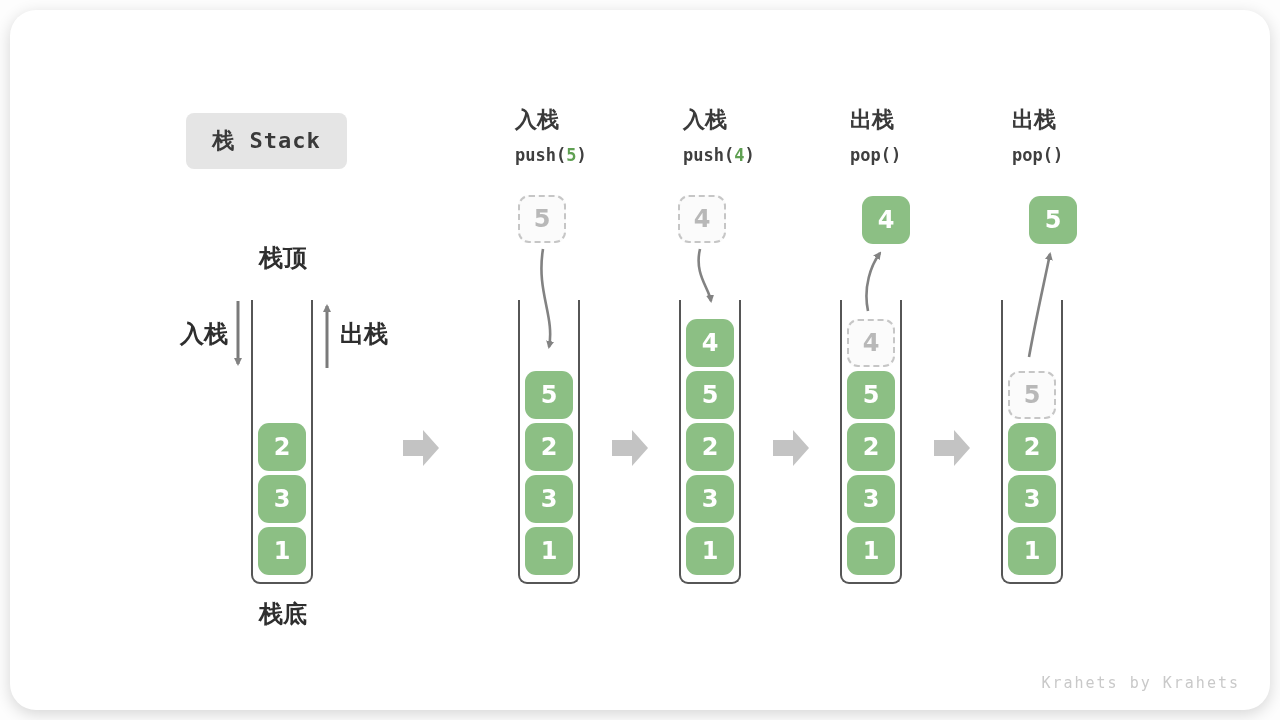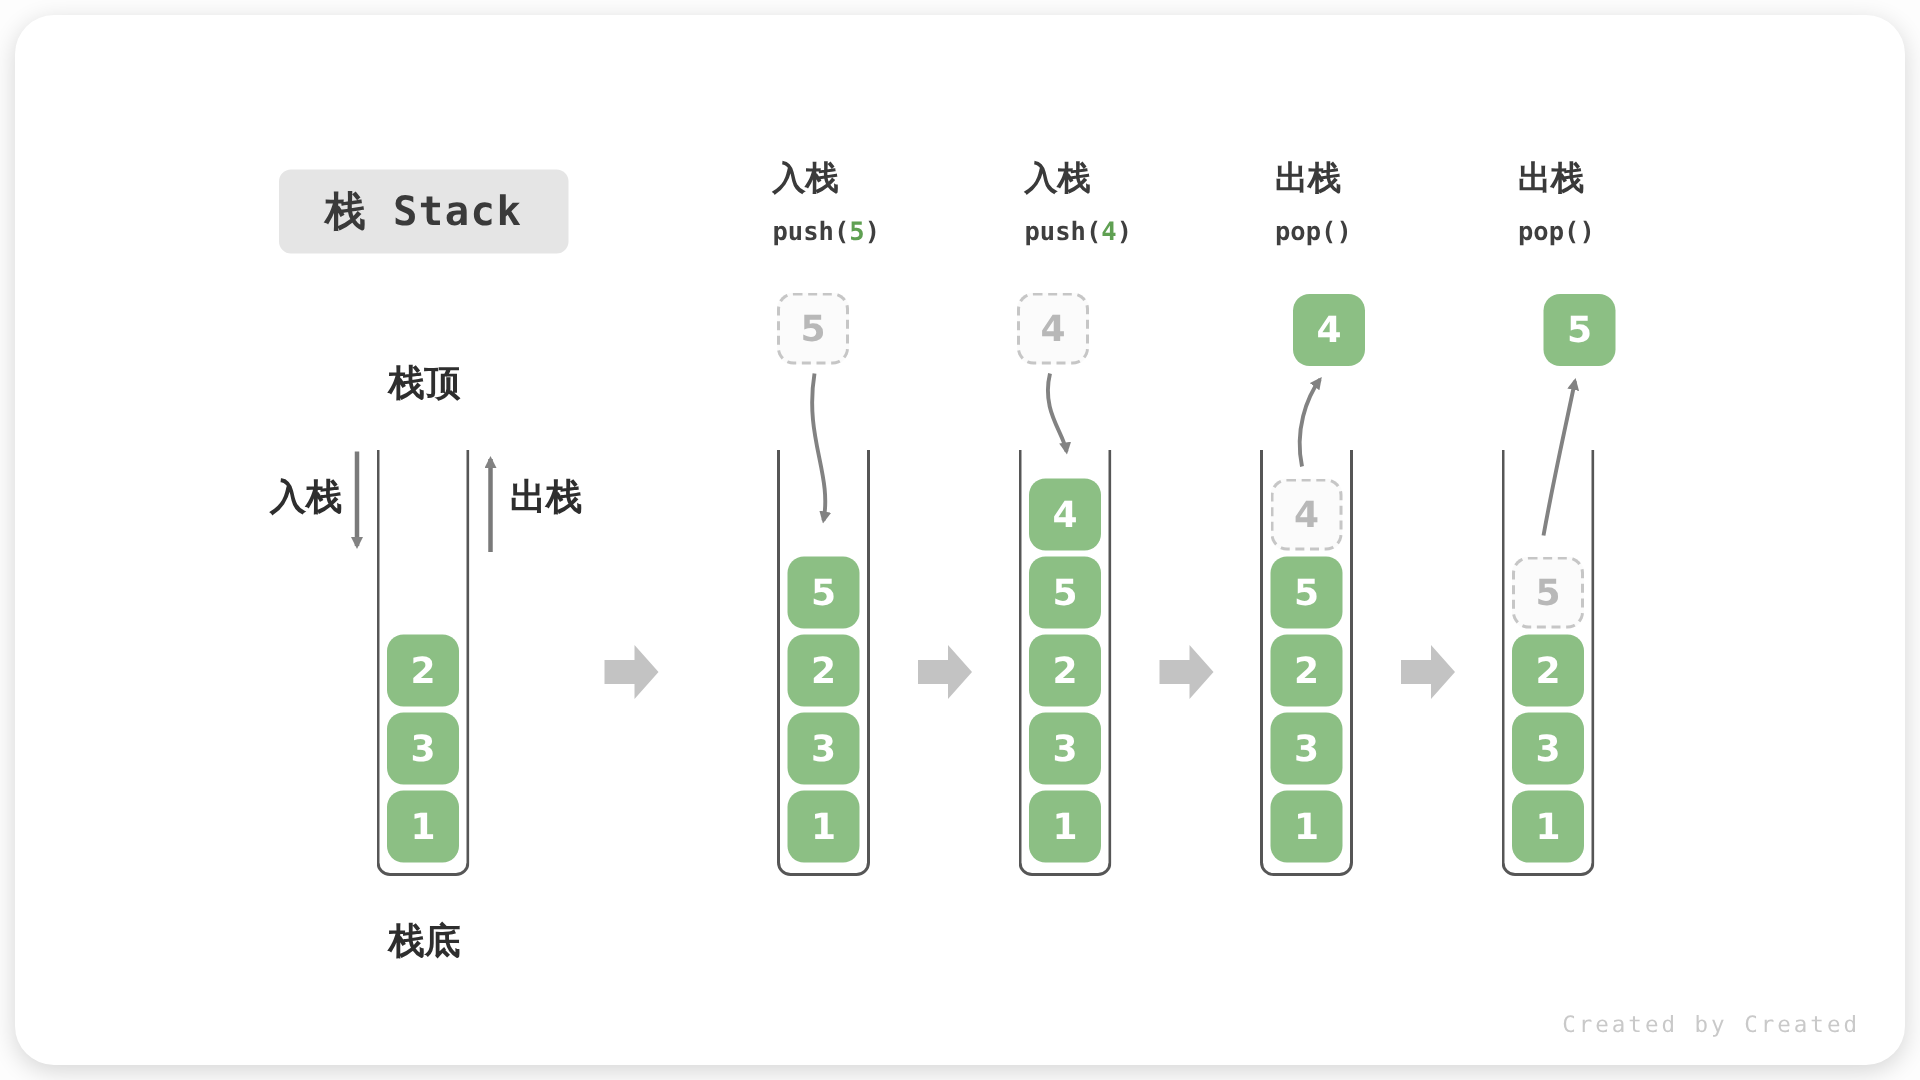--- a/index.html
+++ b/index.html
@@ -4,25 +4,25 @@
 <style>
   * { margin: 0; padding: 0; box-sizing: border-box; }
   html, body { width: 1280px; height: 720px; background: #fdfdfd; overflow: hidden;
     font-family: "DejaVu Sans", sans-serif; }
   .card {
     position: absolute; left: 10px; top: 10px; width: 1260px; height: 700px;
     background: #ffffff; border-radius: 26px;
     box-shadow: 0 4px 16px rgba(0,0,0,0.16);
   }
   .title-box {
-    position: absolute; left: 186px; top: 113px; width: 193px; height: 56px;
+    position: absolute; left: 186px; top: 113px; width: 161px; height: 56px;
     background: #e5e5e5; border-radius: 8px;
     display: flex; align-items: center; justify-content: center;
     font-family: "DejaVu Sans Mono", monospace;
-    font-size: 27px; font-weight: bold; color: #3a3a3a; letter-spacing: 1px;
+    font-size: 22px; font-weight: bold; color: #3a3a3a; letter-spacing: 1px;
   }
   .op-header { position: absolute; top: 106px; color: #3a3a3a; }
   .op-name { font-size: 22px; font-weight: bold; line-height: 28px; }
   .op-code { margin-top: 7px; font-family: "DejaVu Sans Mono", monospace;
     font-size: 17px; font-weight: bold; line-height: 28px; color: #3f3f3f; }
   .code-green { color: #5fa052; font-weight: bold; }
   .stack-box {
     position: absolute; top: 300px; width: 62px; height: 284px;
     border-left: 2px solid #565656; border-right: 2px solid #565656;
     border-bottom: 2px solid #565656; border-radius: 0 0 9px 9px;
@@ -32,21 +32,21 @@
     position: absolute; width: 48px; height: 48px; border-radius: 11px;
     background: #8cbf84; color: #ffffff;
     display: flex; align-items: center; justify-content: center;
     font-size: 24px; font-weight: bold;
   }
   .ghost {
     background: #fbfbfb; border: 2px dashed #c6c6c6; color: #b8b8b8;
   }
   .legend {
     position: absolute; width: 100px; text-align: center;
-    font-size: 24px; font-weight: bold; color: #2e2e2e; line-height: 28px; font-family: Liberation Mono, monospace;
+    font-size: 24px; font-weight: bold; color: #2e2e2e; line-height: 28px;
   }
   .side-label { width: 82px; }
   .footer {
     position: absolute; right: 40px; top: 674px;
     font-family: "DejaVu Sans Mono", monospace; font-size: 15px;
     letter-spacing: 2px; color: #c9c9c9;
   }
   svg.overlay { position: absolute; left: 0; top: 0; pointer-events: none; }
 </style>
 </head>
@@ -67,21 +67,21 @@
 <div class="op-header" style="left:850px;">
   <div class="op-name">出栈</div>
   <div class="op-code"><span>pop()</span></div>
 </div>
 <div class="op-header" style="left:1012px;">
   <div class="op-name">出栈</div>
   <div class="op-code"><span>pop()</span></div>
 </div>
 
 <div class="legend" style="left:233px; top:244px;">栈顶</div>
-<div class="legend" style="left:233px; top:616px;text-align:center;">栈底</div>
+<div class="legend" style="left:233px; top:600px;text-align:center;">栈底</div>
 <div class="legend side-label" style="left:146px; top:320px; text-align:right;">入栈</div>
 <div class="legend side-label" style="left:340px; top:320px; text-align:left;">出栈</div>
 
 <div class="stack-box" style="left:251px;"></div>
 <div class="stack-box" style="left:518px;"></div>
 <div class="stack-box" style="left:679px;"></div>
 <div class="stack-box" style="left:840px;"></div>
 <div class="stack-box" style="left:1001px;"></div>
 
 <div class="cell" style="left:258px; top:423px;">2</div>
@@ -133,13 +133,13 @@
   <path d="M868,311 C863,287 871,265 880,253" fill="none" stroke="#828282" stroke-width="2.6" marker-end="url(#ah)"></path>
 
   <path d="M1029,357 C1036,318 1043,288 1050,254" fill="none" stroke="#828282" stroke-width="2.6" marker-end="url(#ah)"></path>
 
   <polygon points="403,440 423,440 423,430 439,448 423,466 423,456 403,456" fill="#c3c3c3"></polygon>
   <polygon points="612,440 632,440 632,430 648,448 632,466 632,456 612,456" fill="#c3c3c3"></polygon>
   <polygon points="773,440 793,440 793,430 809,448 793,466 793,456 773,456" fill="#c3c3c3"></polygon>
   <polygon points="934,440 954,440 954,430 970,448 954,466 954,456 934,456" fill="#c3c3c3"></polygon>
 </svg>
 
-<div class="footer">Created by Created</div>
+<div class="footer">Krahets by Krahets</div>
 
 </body></html>

